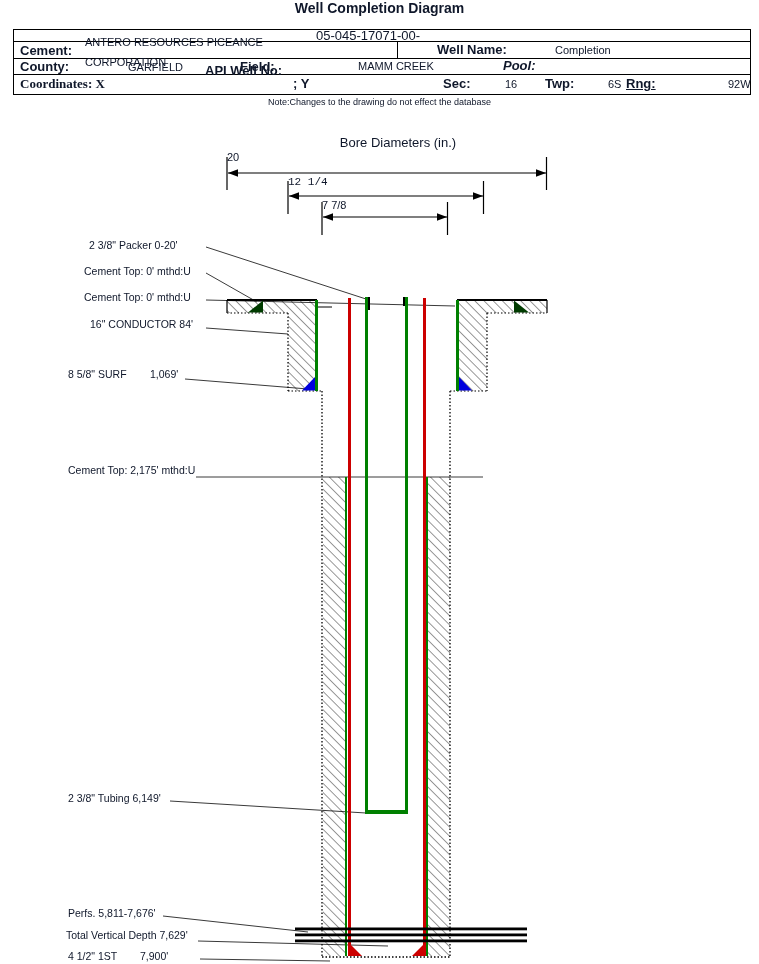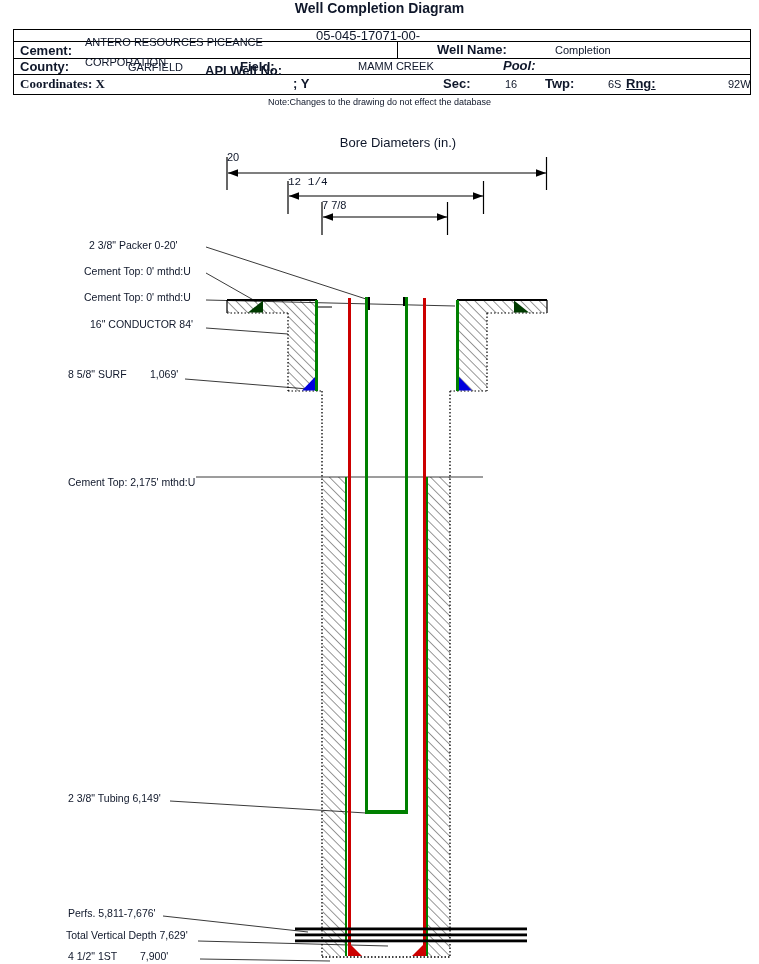--- a/index.html
+++ b/index.html
@@ -174,20 +174,20 @@
   <div class="abs f11 center" style="left:227px;top:151px;width:320px;">20</div>
   <div class="abs f11 center" style="left:288px;top:176px;width:196px;font-family:Liberation Mono, monospace;">12 1/4</div>
   <div class="abs f11 center" style="left:322px;top:199px;width:126px;">7 7/8</div>
 
   <div class="abs f10" style="left:89px;top:239px;">2 3/8" Packer 0-20'</div>
   <div class="abs f10" style="left:84px;top:265px;">Cement Top: 0' mthd:U</div>
   <div class="abs f10" style="left:84px;top:291px;">Cement Top: 0' mthd:U</div>
   <div class="abs f10" style="left:90px;top:318px;">16" CONDUCTOR  84'</div>
   <div class="abs f10" style="left:68px;top:368px;">8 5/8" SURF</div>
   <div class="abs f10" style="left:150px;top:368px;">1,069'</div>
-  <div class="abs f10" style="left:68px;top:476px;">Cement Top: 2,175' mthd:U</div>
+  <div class="abs f10" style="left:68px;top:464px;">Cement Top: 2,175' mthd:U</div>
   <div class="abs f10" style="left:68px;top:792px;">2 3/8" Tubing 6,149'</div>
   <div class="abs f10" style="left:68px;top:907px;">Perfs. 5,811-7,676'</div>
   <div class="abs f10" style="left:66px;top:929px;">Total Vertical Depth 7,629'</div>
   <div class="abs f10" style="left:68px;top:950px;">4 1/2" 1ST</div>
   <div class="abs f10" style="left:140px;top:950px;">7,900'</div>
 
 </div>
 
 </body></html>

